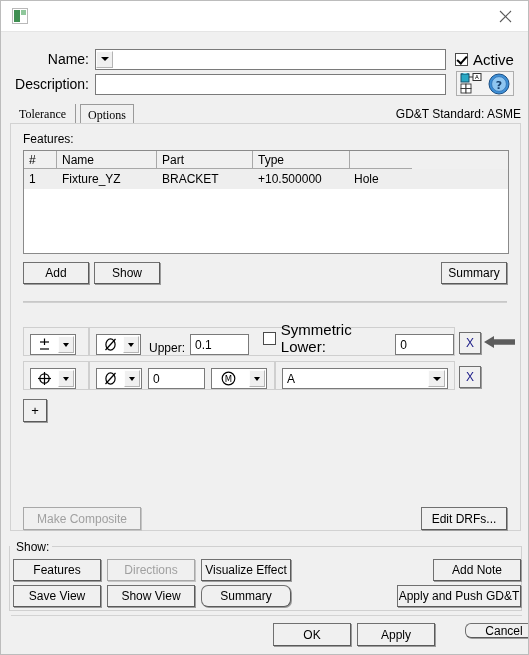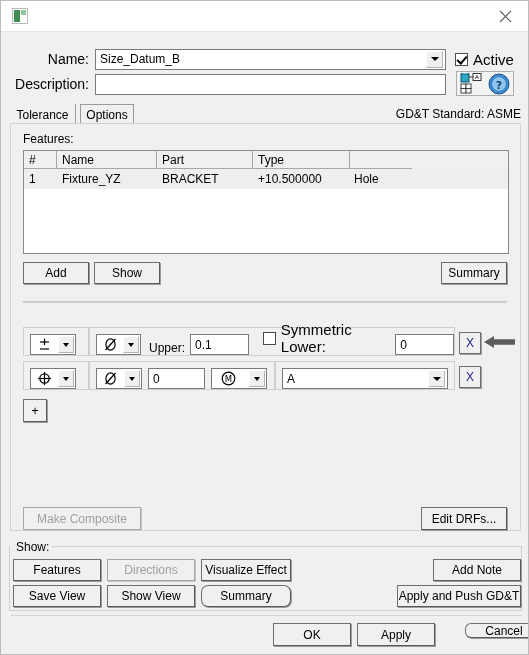--- a/index.html
+++ b/index.html
@@ -201,20 +201,21 @@
     top: 0;
     height: 21px;
     padding: 0 8px;
     font-size: 12px;
     display: flex;
     align-items: center;
     box-sizing: border-box;
     border: 1px solid #8c8c8c;
     border-bottom: none;
     background: #f0f0f0;
+    font-family: Liberation Serif, serif;
   }
   .tab.active {
     background: #f0f0f0;
     border-left: none;
     border-top: none;
     border-right: 1px solid #9a9a9a;
     font-weight: normal;
   }
   .tab-tolerance { left: 0; width: 66px; justify-content: center; }
   .tab-options {
@@ -483,21 +484,20 @@
       <svg width="13" height="13" viewBox="0 0 13 13">
         <line x1="1" y1="1" x2="12" y2="12" stroke="#5a5a5a" stroke-width="1.1"></line>
         <line x1="12" y1="1" x2="1" y2="12" stroke="#5a5a5a" stroke-width="1.1"></line>
       </svg>
     </div>
   </div>
 
   <div class="row-name">
     <div class="field-label lbl-name">Name:</div>
     <div class="combo name-combo">
-      <div class="val">Size_Datum_B</div>
       <div class="combo-arrow">
           <div class="caret"></div>
         </div>
     </div>
     <div class="check-wrap">
       <div class="checkbox checked"></div>
       <div class="check-label">Active</div>
     </div>
   </div>
 

